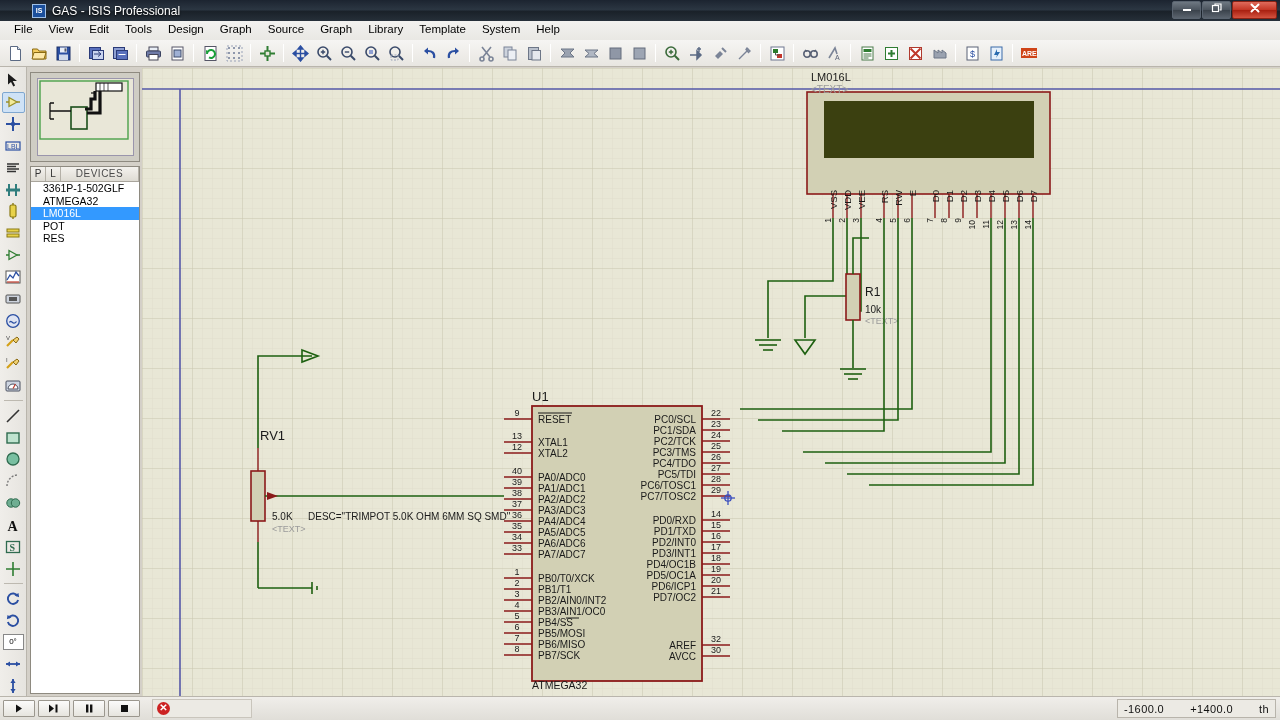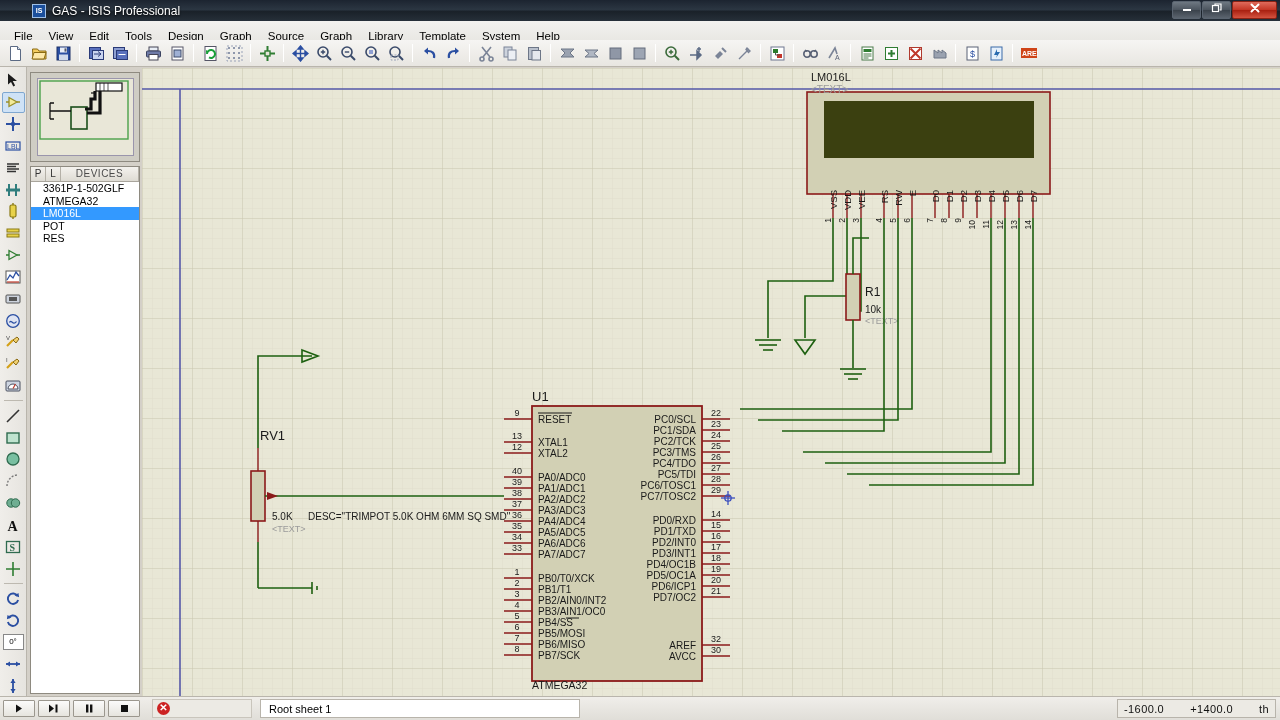--- a/index.html
+++ b/index.html
@@ -39,21 +39,21 @@
     width: 45px;
     background: linear-gradient(180deg,#e06b5c 0%,#c43524 50%,#a81f10 51%,#d4523f 100%);
     border-color: #8d2214;
   }
 
   
   #menubar {
     position: absolute; left: 0; top: 21px; width: 1280px; height: 31px;
     background: linear-gradient(180deg,#f2f1ef 0%,#e4e2dd 100%);
     border-bottom: 1px solid #c7c3bb;
-    display: flex; align-items: center; padding-left: 6px;
+    display: flex; padding-left: 6px;
   }
   #menubar .mi {
     padding: 2px 8px; font-size: 11.5px; color: #000;
     font-family: "Liberation Sans", sans-serif; cursor: default;
   }
 
   
   #toolbar {
     position: absolute; left: 0; top: 40px; width: 1280px; height: 27px;
     background: linear-gradient(180deg,#f6f5f3 0%,#e8e6e1 100%);
@@ -998,21 +998,20 @@
     <svg width="12" height="11" viewBox="0 0 12 11">
         <rect x="3" y="2" width="7" height="7" fill="#111"></rect>
       </svg>
   </div>
 
   <div id="errbox">
     <div class="ico">✕</div>
     <div class="txt">2 Error(s)</div>
   </div>
 
-  <div id="sheetbox">Root sheet 1</div>
 
   <div class="sgrip"></div>
 
   <div id="coordbox">
     <span>-1600.0</span>
     <span>+1400.0</span>
     <span>th</span>
   </div>
 </div>
 

